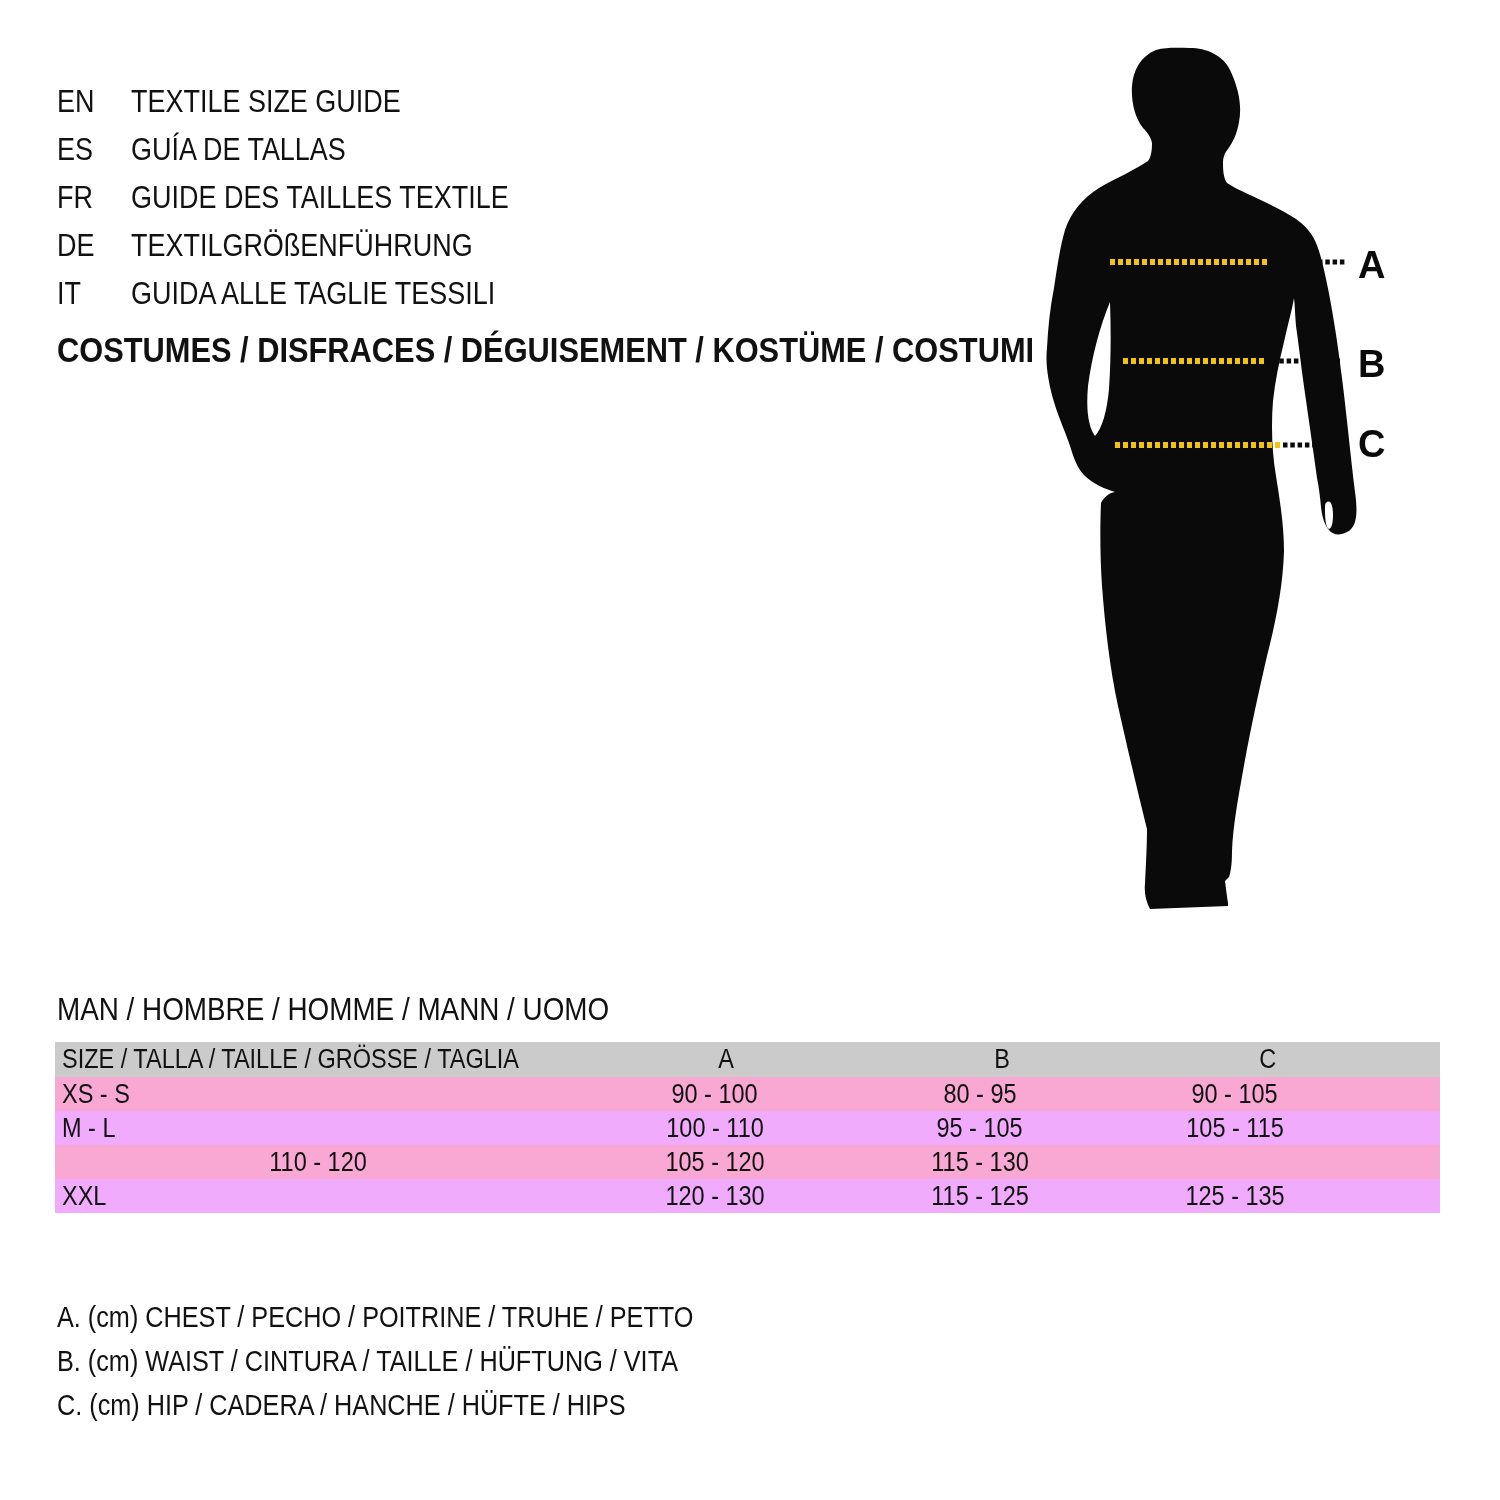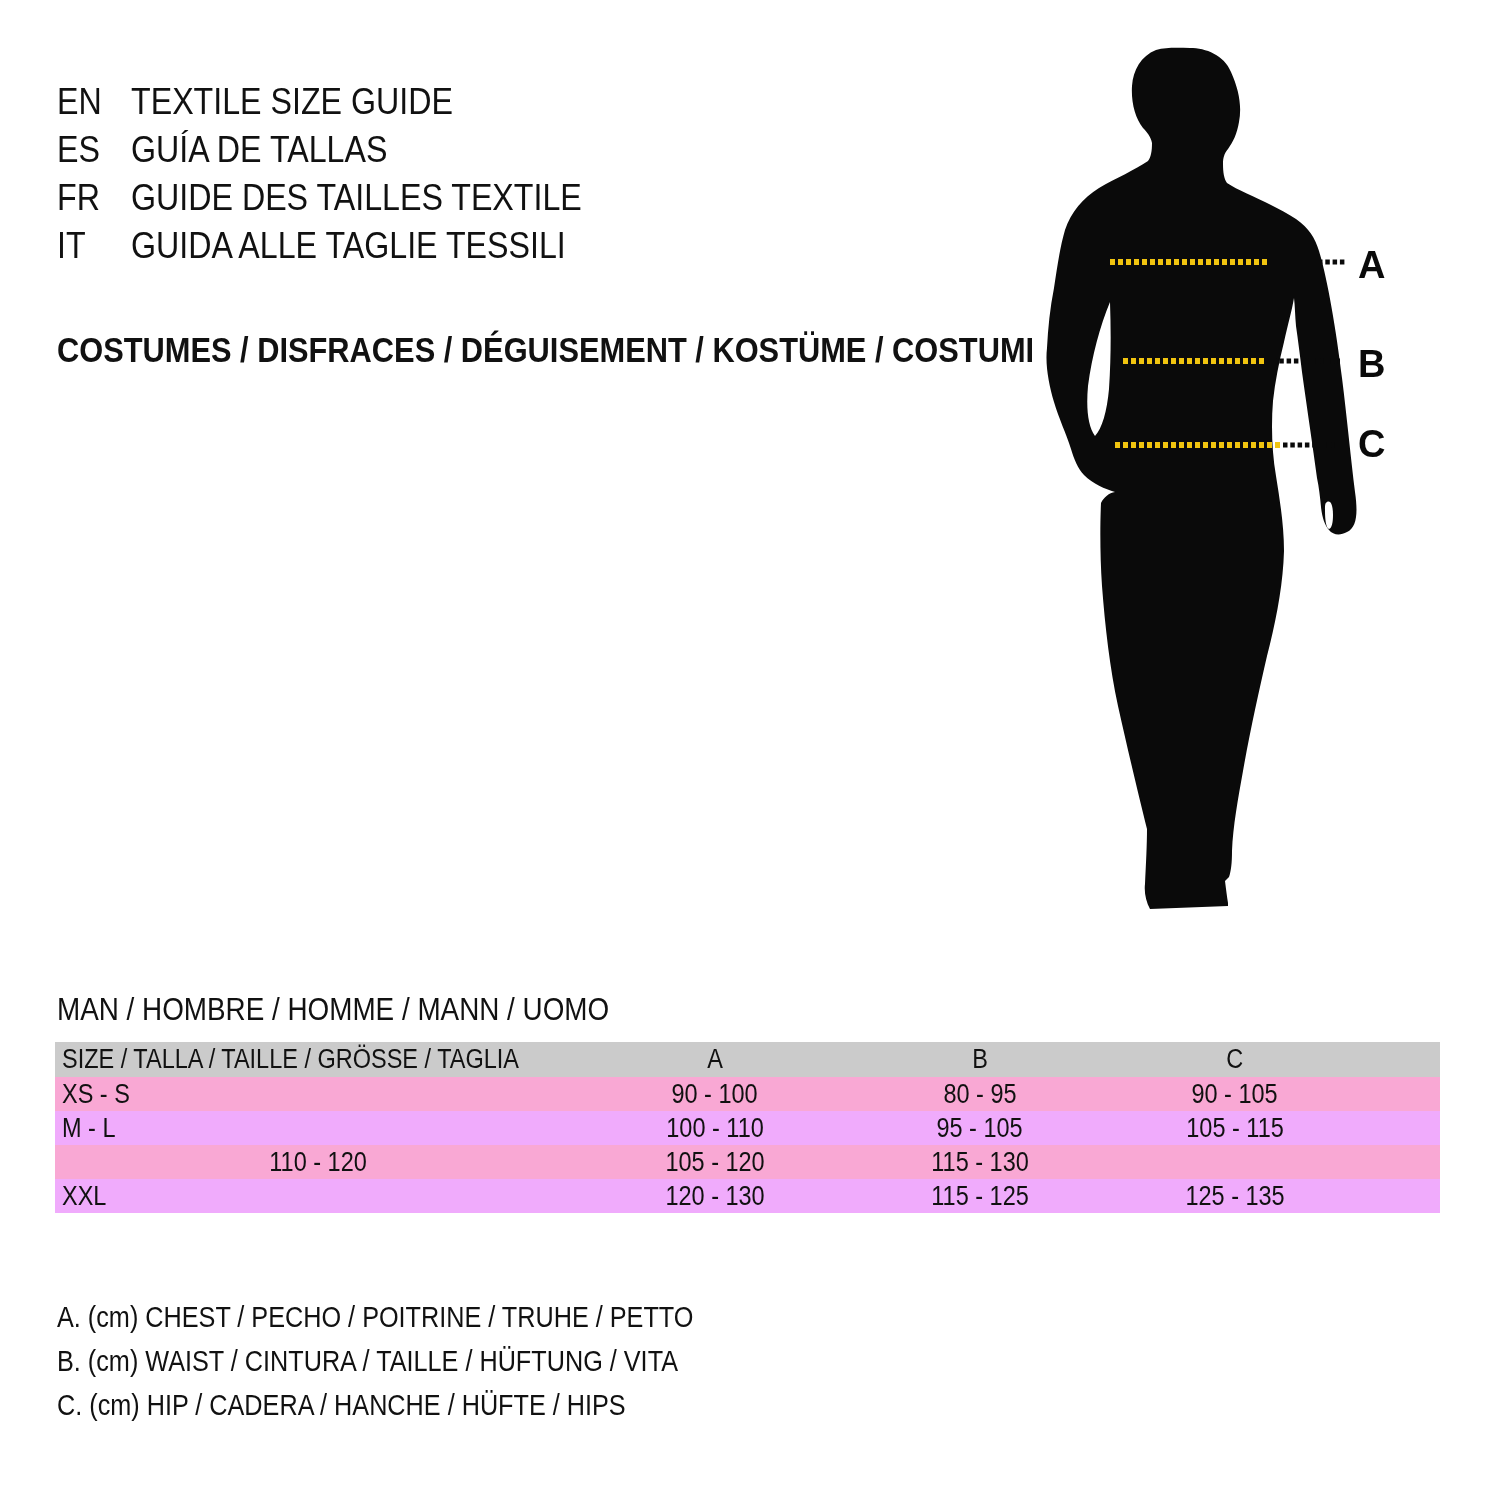--- a/index.html
+++ b/index.html
@@ -8,40 +8,40 @@
     background:#ffffff;color:#111111;
     font-family:"Liberation Sans", sans-serif;
   }
   .abs{position:absolute;}
   
   .cx{display:inline-block;transform:scaleX(0.87);transform-origin:0 50%;white-space:nowrap;}
   .cxc{display:inline-block;transform:scaleX(0.87);transform-origin:50% 50%;white-space:nowrap;}
 
   
   .lang-list{left:57px;top:78px;}
-  .lang-row{display:flex;height:48px;line-height:48px;font-size:37px;font-weight:500;align-items:flex-end;}
+  .lang-row{display:flex;height:48px;line-height:48px;font-size:31px;font-weight:500;align-items:flex-end;}
   .lang-code{width:74px;}
 
   
   .costumes{left:57px;top:331px;font-size:35px;line-height:38px;font-weight:800;}
   .costumes .cx{transform:scaleX(0.88);}
 
   
   .figure-svg{left:1000px;top:40px;width:400px;height:880px;}
   .dash-yellow{stroke:#F1C40F;stroke-width:6;stroke-dasharray:5 3;}
   .dash-black{stroke:#0a0a0a;stroke-width:5;stroke-dasharray:4.5 2.8;}
   .marker-letter{font-family:"Liberation Sans", sans-serif;font-weight:700;font-size:38px;fill:#0a0a0a;}
 
   
   .man-title{left:57px;top:993px;font-size:32px;line-height:32px;font-weight:400;}
 
   
   .size-table{left:55px;top:1042px;width:1385px;font-size:27px;}
   .t-row{display:grid;grid-template-columns:527px 266px 264px 246px 82px;height:34px;align-items:center;background:#f9a8d4;}
-  .t-row.head{height:35px;background:#cbcbcb;font-weight:500;}
+  .t-row.head{height:35px;background:#cbcbcb;font-weight:500;gap:11px;}
   .t-row.alt{background:#f0abfc;}
   .t-row .c0{text-align:left;padding-left:7px;overflow:visible;}
   .t-row .c1,.t-row .c2,.t-row .c3{text-align:center;}
 
   
   .legend{left:57px;top:1295px;font-size:29px;text-decoration:underline;}
   .legend-line{height:44px;line-height:44px;}
 </style>
 </head>
 <body>
@@ -51,20 +51,24 @@
     <span class="lang-code"><span class="cx">EN</span></span>
     <span><span class="cx">TEXTILE SIZE GUIDE</span></span>
   </div>
   <div class="lang-row">
     <span class="lang-code"><span class="cx">ES</span></span>
     <span><span class="cx">GUÍA DE TALLAS</span></span>
   </div>
   <div class="lang-row">
     <span class="lang-code"><span class="cx">FR</span></span>
     <span><span class="cx">GUIDE DES TAILLES TEXTILE</span></span>
+  </div>
+  <div class="lang-row">
+    <span class="lang-code"><span class="cx">DE</span></span>
+    <span><span class="cx">TEXTILGRÖßENFÜHRUNG</span></span>
   </div>
   <div class="lang-row">
     <span class="lang-code"><span class="cx">IT</span></span>
     <span><span class="cx">GUIDA ALLE TAGLIE TESSILI</span></span>
   </div>
 </div>
 
 <div class="abs costumes">
   <span class="cx">COSTUMES / DISFRACES / DÉGUISEMENT / KOSTÜME / COSTUMI</span>
 </div>

